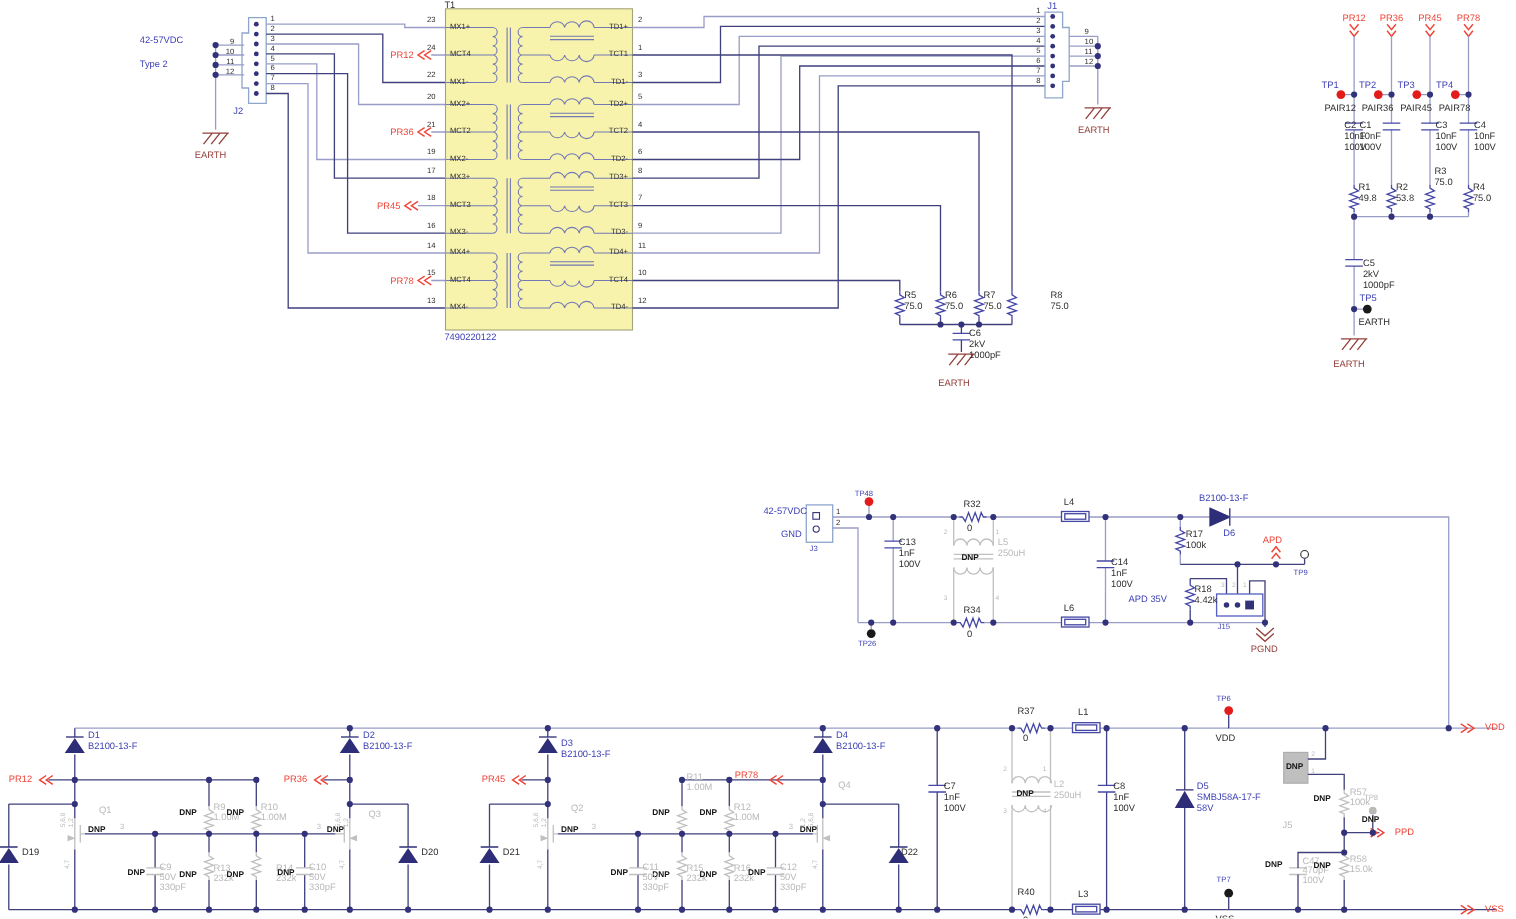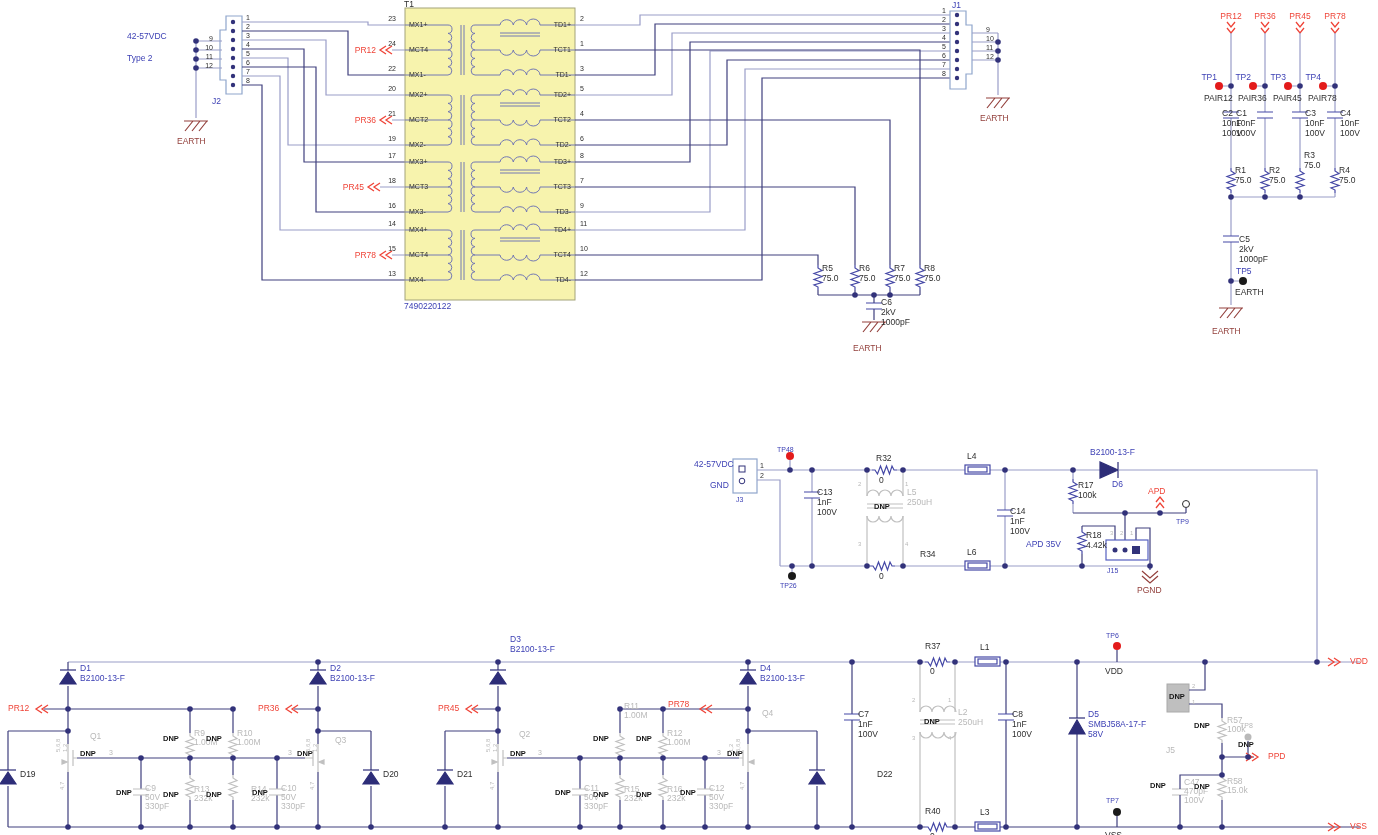--- a/index.html
+++ b/index.html
@@ -491,21 +491,21 @@
 11
 12</span>
 <span class="lb dr" style="left:980px;top:113px">EARTH</span>
 
 <span class="lb" style="left:822px;top:263px">R5
 75.0</span>
 <span class="lb" style="left:859px;top:263px">R6
 75.0</span>
 <span class="lb" style="left:894px;top:263px">R7
 75.0</span>
-<span class="lb" style="left:924px;top:263px">R8
+<span class="lb" style="left:955px;top:263px">R8
 75.0</span>
 <span class="lb" style="left:881px;top:297px">C6
 2kV
 1000pF</span>
 <span class="lb dr" style="left:853px;top:343px">EARTH</span>
 
 <span class="lb rd ctr" style="left:1213px;top:11px;width:36px">PR12</span>
 <span class="lb rd ctr" style="left:1247px;top:11px;width:36px">PR36</span>
 <span class="lb rd ctr" style="left:1282px;top:11px;width:36px">PR45</span>
 <span class="lb rd ctr" style="left:1317px;top:11px;width:36px">PR78</span>
@@ -523,23 +523,23 @@
 <span class="lb" style="left:1222px;top:108px">C2
 10nF
 100V</span>
 <span class="lb" style="left:1305px;top:108px">C3
 10nF
 100V</span>
 <span class="lb" style="left:1340px;top:108px">C4
 10nF
 100V</span>
 <span class="lb" style="left:1235px;top:165px">R1
-75.0</span>
+49.8</span>
 <span class="lb" style="left:1269px;top:165px">R2
-75.0</span>
+53.8</span>
 <span class="lb" style="left:1304px;top:150px">R3
 75.0</span>
 <span class="lb" style="left:1339px;top:165px">R4
 75.0</span>
 <span class="lb" style="left:1239px;top:234px">C5
 2kV
 1000pF</span>
 <span class="lb bl" style="left:1236px;top:266px">TP5</span>
 <span class="lb" style="left:1235px;top:287px">EARTH</span>
 <span class="lb dr" style="left:1212px;top:326px">EARTH</span>
@@ -556,21 +556,21 @@
 100V</span>
 <span class="lb" style="left:876px;top:453px">R32</span>
 <span class="lb" style="left:879px;top:475px">0</span>
 <span class="lb gy" style="left:907px;top:487px">L5
 250uH</span>
 <span class="lb dnp" style="left:874px;top:502px">DNP</span>
 <span class="lb gy s6" style="left:858px;top:481px">2</span>
 <span class="lb gy s6" style="left:905px;top:481px">1</span>
 <span class="lb gy s6" style="left:858px;top:541px">3</span>
 <span class="lb gy s6" style="left:905px;top:541px">4</span>
-<span class="lb" style="left:920px;top:549px">R34</span>
+<span class="lb" style="left:876px;top:549px">R34</span>
 <span class="lb" style="left:879px;top:571px">0</span>
 <span class="lb" style="left:967px;top:451px">L4</span>
 <span class="lb" style="left:967px;top:547px">L6</span>
 <span class="lb" style="left:1010px;top:506px">C14
 1nF
 100V</span>
 <span class="lb bl" style="left:1090px;top:447px">B2100-13-F</span>
 <span class="lb bl" style="left:1112px;top:479px">D6</span>
 <span class="lb" style="left:1078px;top:480px">R17
 100k</span>
@@ -582,21 +582,21 @@
 <span class="lb bl s7" style="left:1107px;top:566px">J15</span>
 <span class="lb gy s6" style="left:1110px;top:530px">3</span>
 <span class="lb gy s6" style="left:1120px;top:530px">2</span>
 <span class="lb gy s6" style="left:1130px;top:530px">1</span>
 <span class="lb dr" style="left:1137px;top:585px">PGND</span>
 
 <span class="lb bl" style="left:80px;top:663px">D1
 B2100-13-F</span>
 <span class="lb bl" style="left:330px;top:663px">D2
 B2100-13-F</span>
-<span class="lb bl" style="left:510px;top:634px">D3
+<span class="lb bl" style="left:510px;top:670px">D3
 B2100-13-F</span>
 <span class="lb bl" style="left:760px;top:663px">D4
 B2100-13-F</span>
 <span class="lb rd" style="left:8px;top:703px">PR12</span>
 <span class="lb rd" style="left:258px;top:703px">PR36</span>
 <span class="lb rd" style="left:438px;top:703px">PR45</span>
 <span class="lb rd" style="left:668px;top:699px">PR78</span>
 <span class="lb gy" style="left:90px;top:731px">Q1</span>
 <span class="lb gy" style="left:335px;top:735px">Q3</span>
 <span class="lb gy" style="left:519px;top:729px">Q2</span>
@@ -617,21 +617,21 @@
 <span class="lb gy s6 rot" style="left:309px;top:790px">4,7</span>
 <span class="lb gy s6 rot" style="left:485px;top:752px">5,6,8</span>
 <span class="lb gy s6 rot" style="left:492px;top:752px">1,2</span>
 <span class="lb gy s6 rot" style="left:489px;top:790px">4,7</span>
 <span class="lb gy s6 rot" style="left:735px;top:752px">5,6,8</span>
 <span class="lb gy s6 rot" style="left:728px;top:752px">1,2</span>
 <span class="lb gy s6 rot" style="left:739px;top:790px">4,7</span>
 <span class="lb" style="left:20px;top:769px">D19</span>
 <span class="lb" style="left:383px;top:769px">D20</span>
 <span class="lb" style="left:457px;top:769px">D21</span>
-<span class="lb" style="left:877px;top:769px">D22</span>
+<span class="lb" style="left:819px;top:769px">D22</span>
 <span class="lb gy lh9" style="left:194px;top:729px">R9
 1.00M</span>
 <span class="lb gy lh9" style="left:237px;top:729px">R10
 1.00M</span>
 <span class="lb gy lh9" style="left:624px;top:702px">R11
 1.00M</span>
 <span class="lb gy lh9" style="left:667px;top:729px">R12
 1.00M</span>
 <span class="lb dnp" style="left:163px;top:734px">DNP</span>
 <span class="lb dnp" style="left:206px;top:734px">DNP</span>

